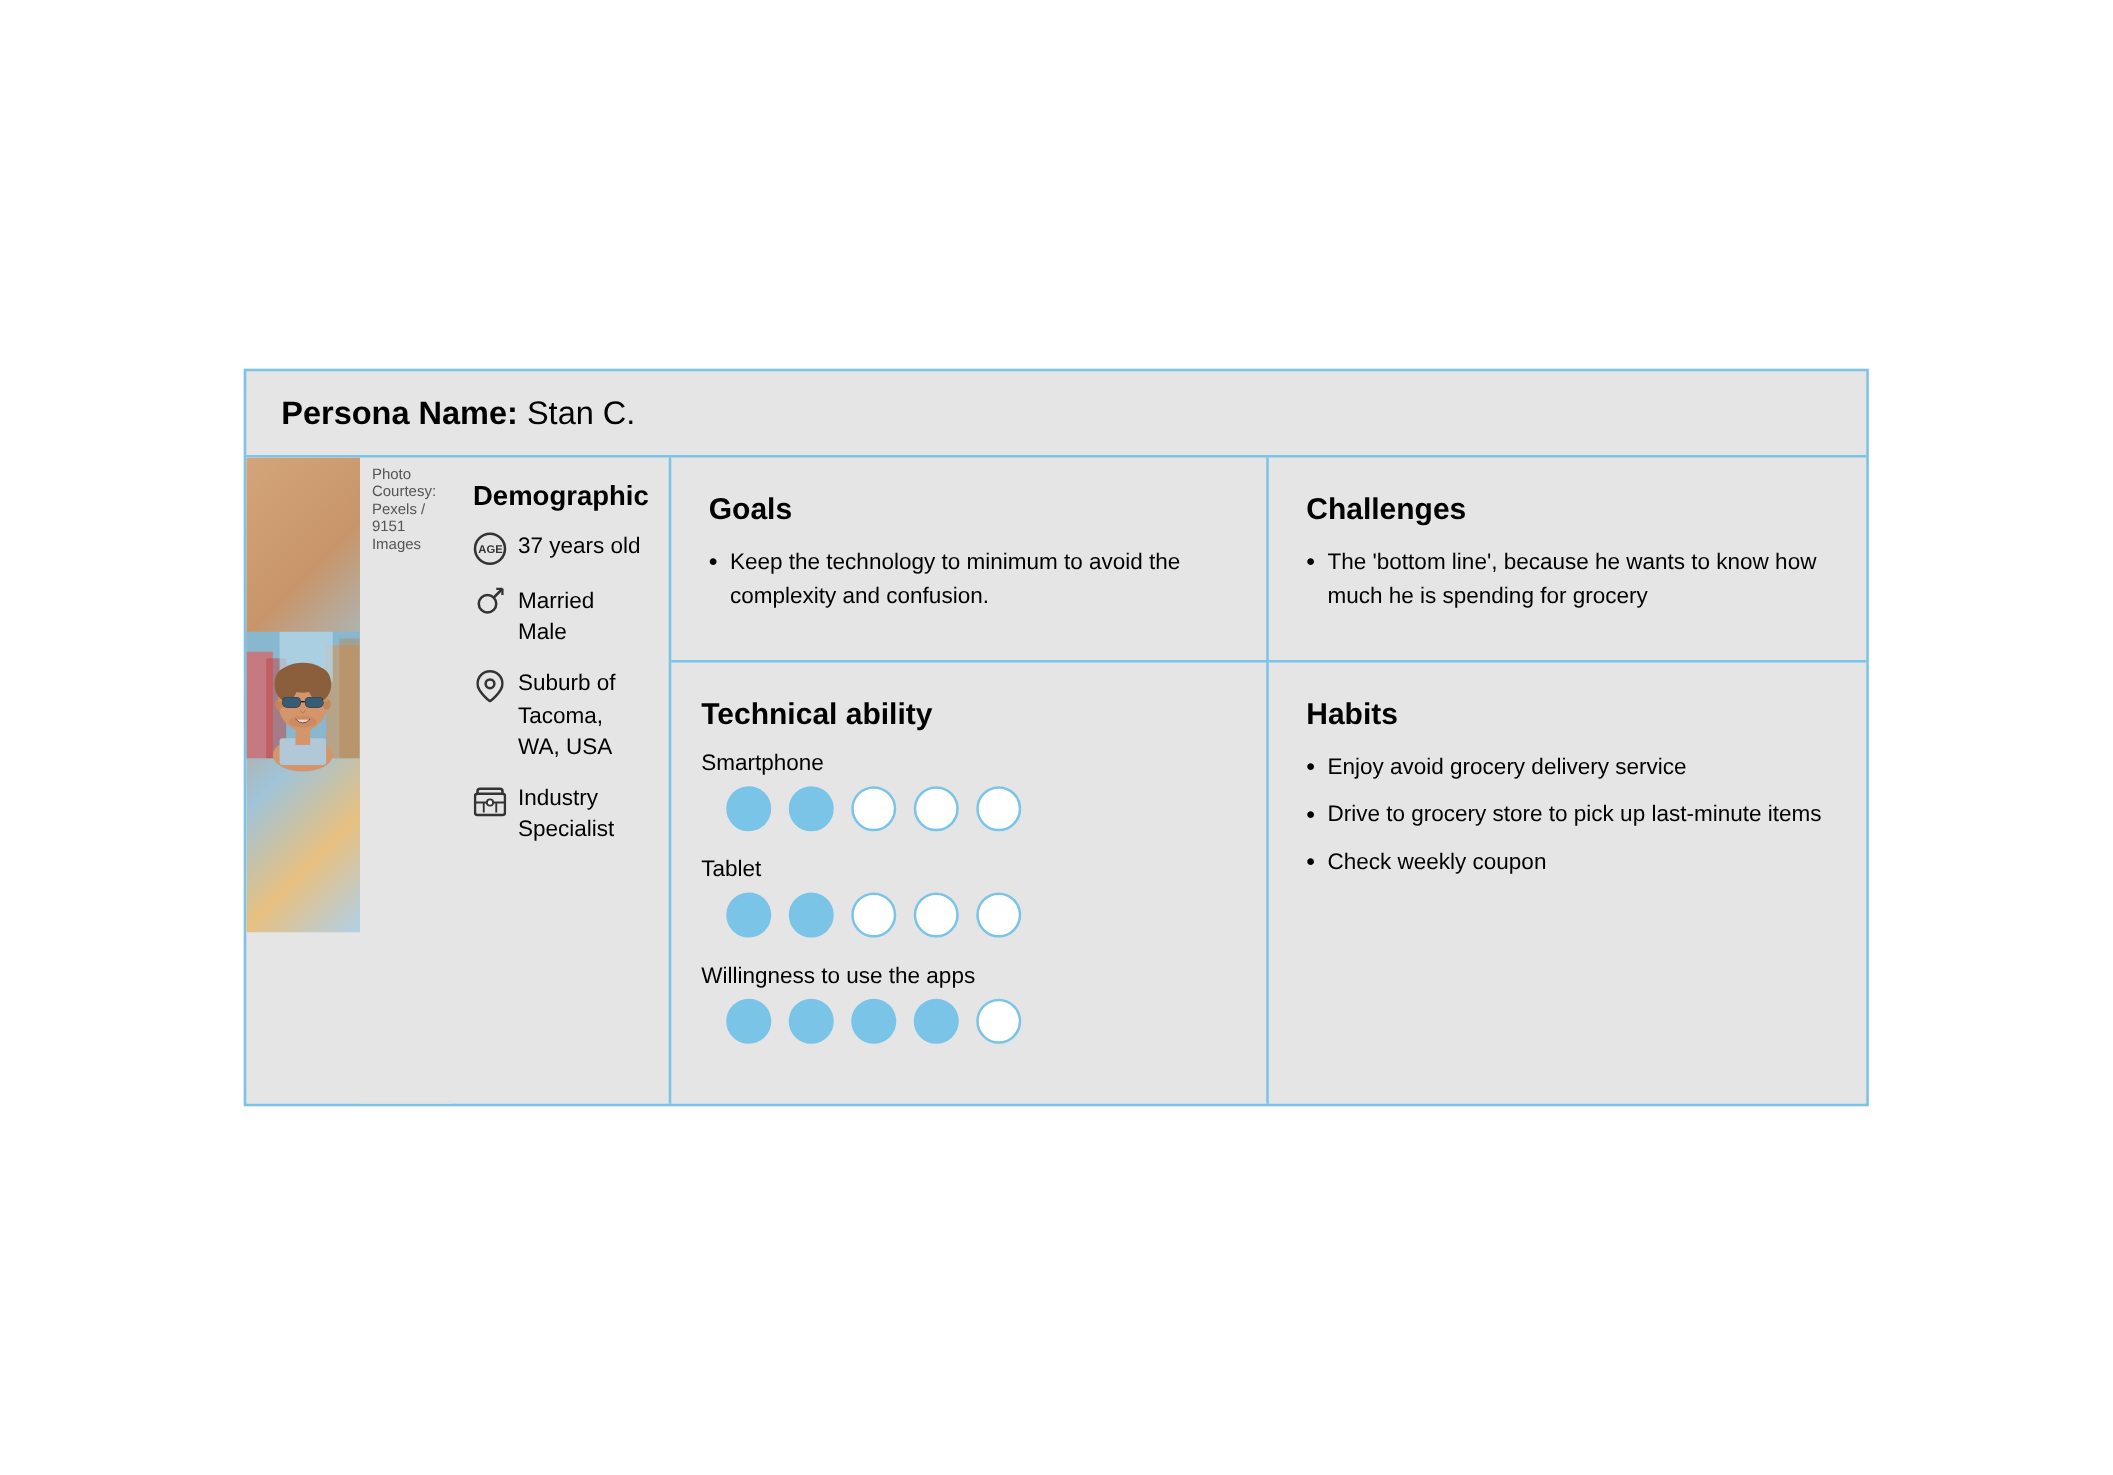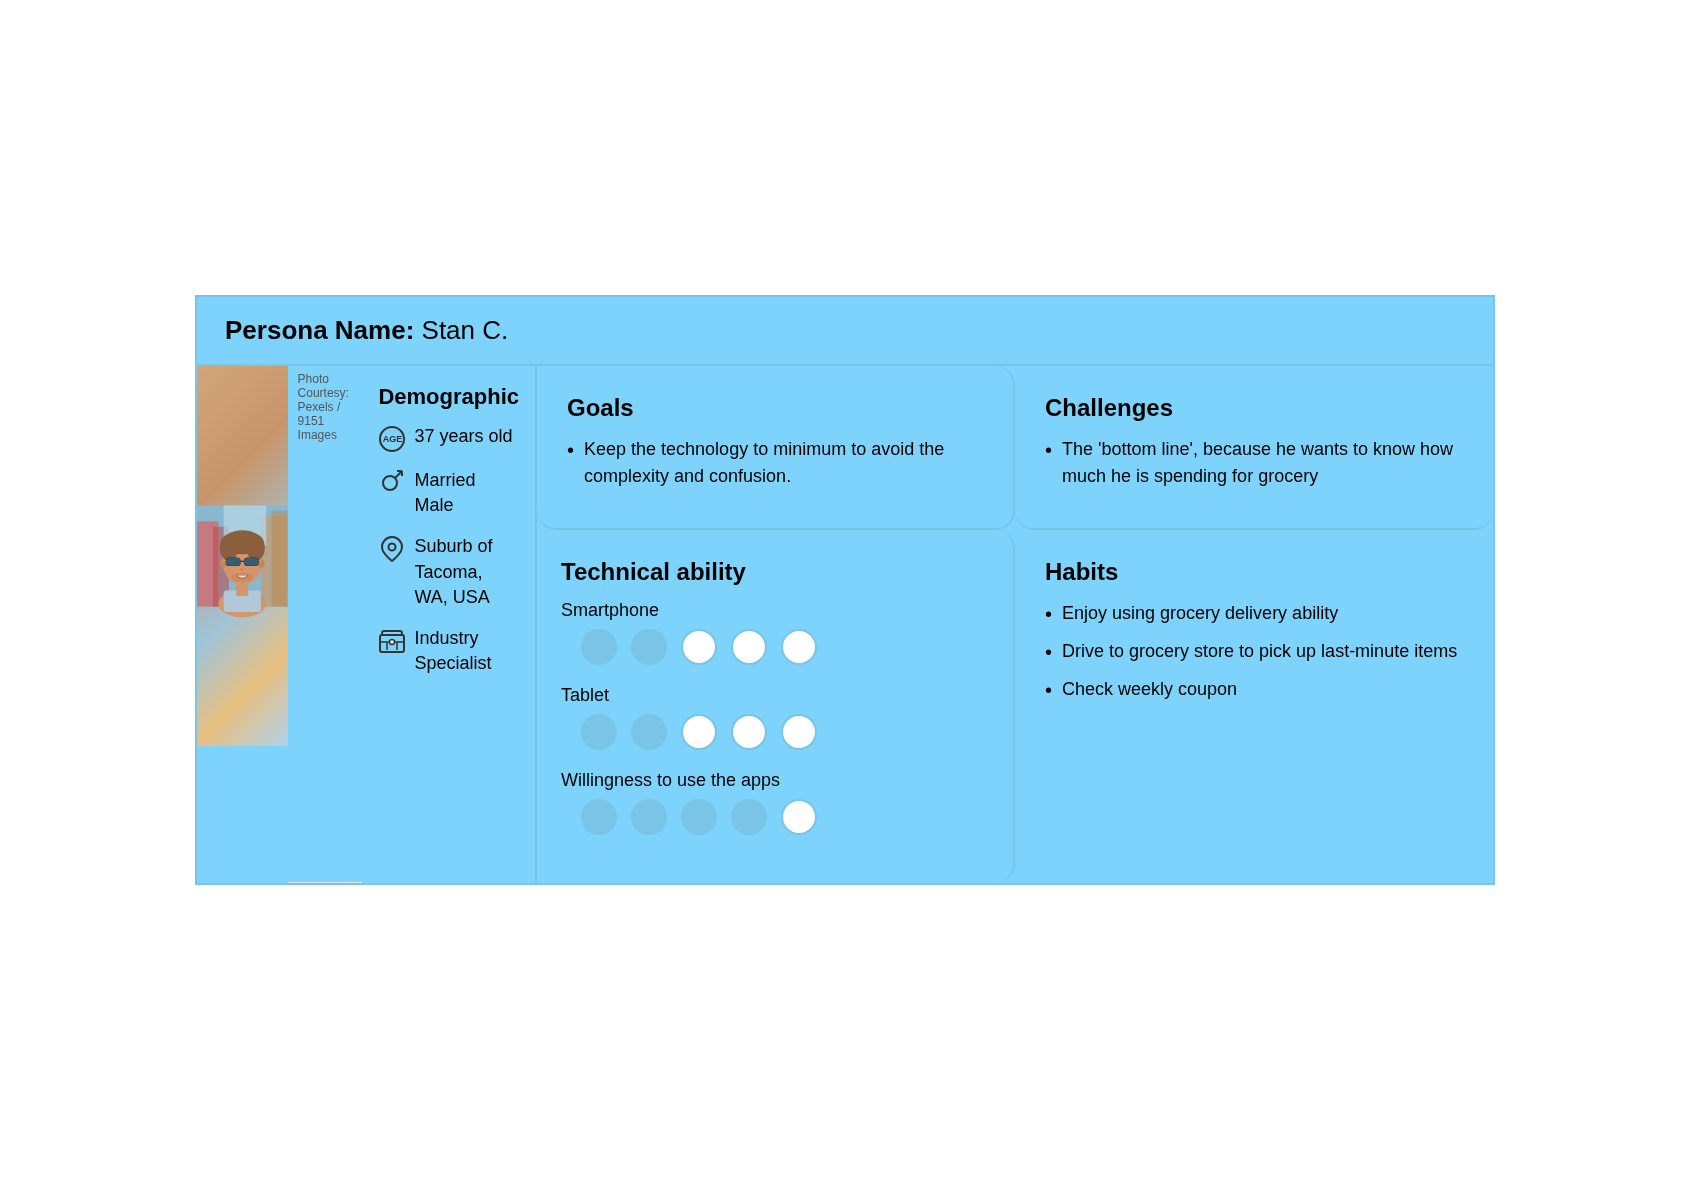--- a/index.html
+++ b/index.html
@@ -8,21 +8,21 @@
       font-family: 'Helvetica Neue', Arial, sans-serif;
       display: flex;
       justify-content: center;
       align-items: center;
       min-height: 100vh;
       padding: 20px;
     }
     .persona-card {
       width: 1300px;
       border: 2.5px solid #7ac4e8;
-      background: #7dd3fc;
+      background: #e5e5e5;
     }
     .persona-header {
       padding: 18px 28px;
       border-bottom: 2.5px solid #7ac4e8;
       font-size: 26px;
     }
     .persona-header .label {
       font-weight: 700;
     }
     .persona-header .name {
@@ -86,21 +86,20 @@
       justify-content: center;
       margin-top: 2px;
     }
     .demo-text {
       line-height: 1.4;
     }
     
     .goals-cell, .challenges-cell, .tech-cell, .habits-cell {
       padding: 28px 30px;
       border-bottom: 2.5px solid #7ac4e8;
-      border-radius: 19px;
     }
     .goals-cell {
       border-left: none;
       border-right: 2.5px solid #7ac4e8;
     }
     .challenges-cell {
       border-left: none;
     }
     .tech-cell {
       border-top: none;
@@ -340,21 +339,21 @@
           <div class="dot filled"></div>
           <div class="dot empty"></div>
         </div>
       </div>
     </div>
 
     <div class="habits-cell">
       <div class="cell-title">Habits</div>
       <ul class="bullet-list">
         <li>
-          <span>Enjoy using grocery delivery ability</span>
+          <span>Enjoy avoid grocery delivery service</span>
         </li>
         <li>
           <span>Drive to grocery store to pick up last-minute items</span>
         </li>
         <li>
           <span>Check weekly coupon</span>
         </li>
       </ul>
     </div>
 

